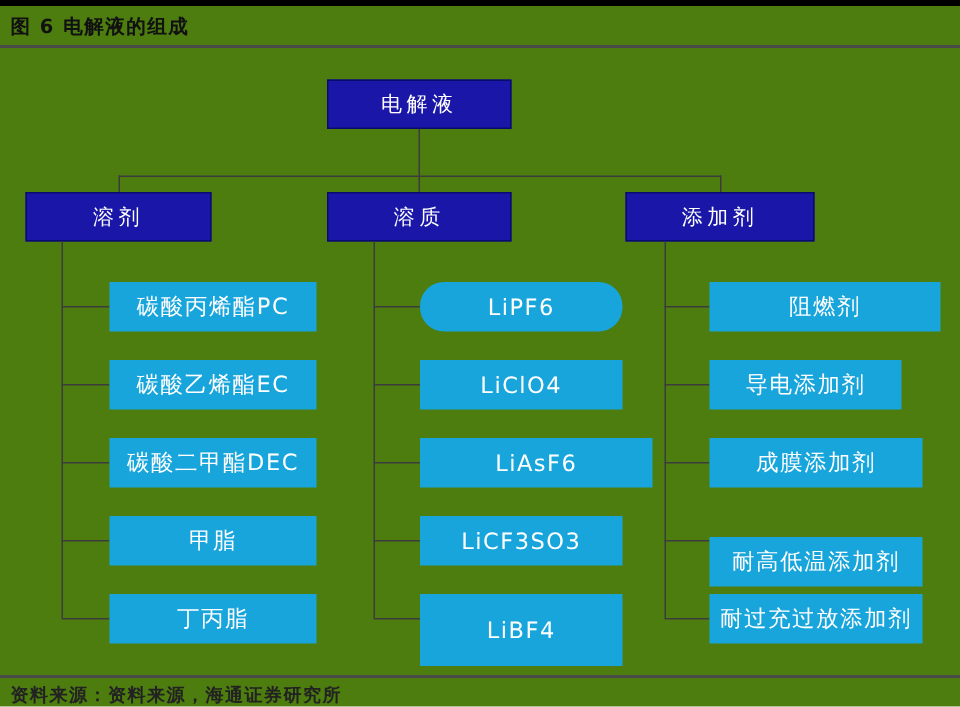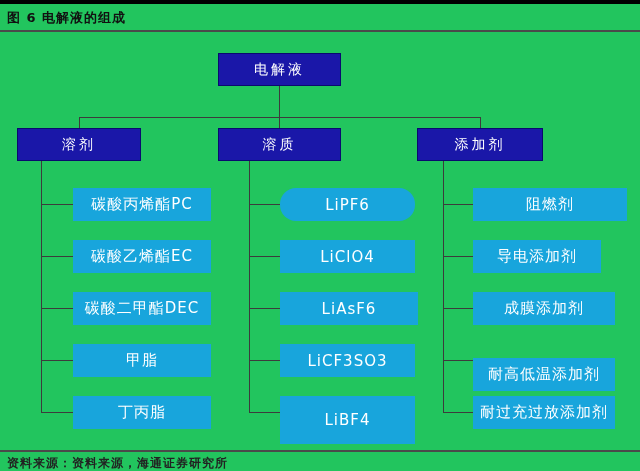--- a/index.html
+++ b/index.html
@@ -1,17 +1,17 @@
 <!DOCTYPE html>
 <html><head>
 <meta charset="utf-8">
 <style>
   html,body{margin:0;padding:0;background:#ffffff;}
   .canvas{
-    position:relative;width:640px;height:471px;background:#22c55e;
+    position:relative;width:640px;height:471px;background:#4d7c0f;
     font-family:"DejaVu Sans","Liberation Sans",sans-serif;overflow:hidden;
   }
   .topbar{position:absolute;left:0;top:0;width:640px;height:4px;background:#000000;}
   .hrule{position:absolute;left:0;width:640px;height:2px;background:#4a4a4a;}
   .rule-title{top:30px;}
   .rule-footer{top:450px;}
   .fig-title{
     position:absolute;left:7px;top:9px;font-size:13px;font-weight:bold;color:#111111;
     letter-spacing:1px;white-space:nowrap;
   }
@@ -75,21 +75,21 @@
   <div class="line" style="left:443px;top:412px;width:30px;height:1px;"></div>
 
   <div class="node cyan" style="left:73px;top:188px;width:138px;height:33px;">碳酸丙烯酯PC</div>
   <div class="node cyan" style="left:73px;top:240px;width:138px;height:33px;">碳酸乙烯酯EC</div>
   <div class="node cyan" style="left:73px;top:292px;width:138px;height:33px;">碳酸二甲酯DEC</div>
   <div class="node cyan" style="left:73px;top:344px;width:138px;height:33px;">甲脂</div>
   <div class="node cyan" style="left:73px;top:396px;width:138px;height:33px;">丁丙脂</div>
 
   <div class="node cyan" style="left:280px;top:188px;width:135px;height:33px;border-radius:16px;">LiPF6</div>
   <div class="node cyan" style="left:280px;top:240px;width:135px;height:33px;">LiClO4</div>
-  <div class="node cyan" style="left:280px;top:292px;width:138px;height:33px;">LiAsF6</div>
+  <div class="node cyan" style="left:280px;top:292px;width:155px;height:33px;">LiAsF6</div>
   <div class="node cyan" style="left:280px;top:344px;width:135px;height:33px;">LiCF3SO3</div>
   <div class="node cyan" style="left:280px;top:396px;width:135px;height:48px;">LiBF4</div>
 
   <div class="node cyan" style="left:473px;top:188px;width:154px;height:33px;">阻燃剂</div>
   <div class="node cyan" style="left:473px;top:240px;width:128px;height:33px;font-family:Liberation Mono, monospace;">导电添加剂</div>
   <div class="node cyan" style="left:473px;top:292px;width:142px;height:33px;">成膜添加剂</div>
   <div class="node cyan" style="left:473px;top:344px;width:142px;height:33px;margin-top:14px;">耐高低温添加剂</div>
   <div class="node cyan" style="left:473px;top:396px;width:142px;height:33px;">耐过充过放添加剂</div>
 
   <div class="hrule rule-footer"></div>

